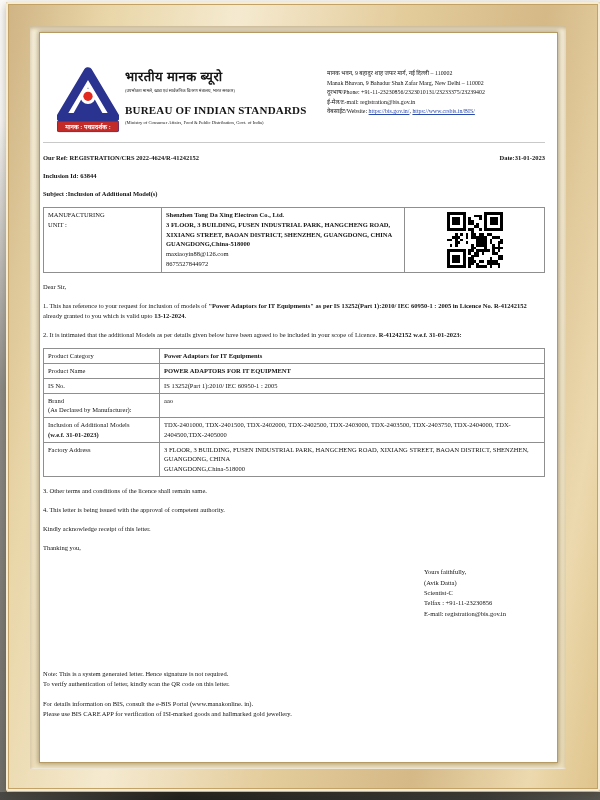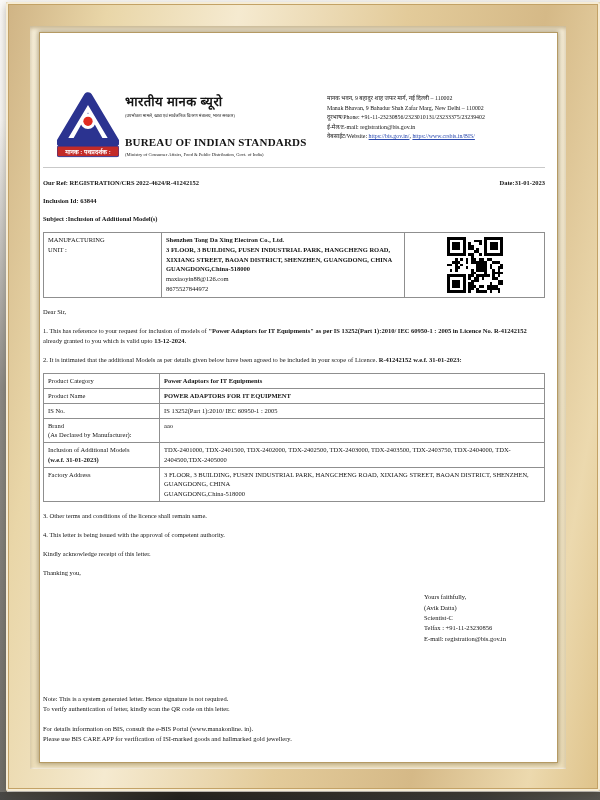--- a/index.html
+++ b/index.html
@@ -17,29 +17,29 @@
   
   .frame { position:absolute; left:6px; top:2px; width:594px; height:789px;
     background:linear-gradient(100deg,#cfb384 0%,#e9d6a8 14%,#f5ead0 32%,#e3cb9a 55%,#d5b987 74%,#ecd9ae 90%,#dec289 100%);
     box-shadow:inset 0 0 0 2px #f6ecd4, inset 0 0 0 3px #c3a266, 0 3px 8px rgba(60,50,30,.35);
     border-radius:2px; }
   .frame-step { position:absolute; inset:24px 34px 22px 24px;
     background:linear-gradient(180deg,#f8f0da,#eee0bc);
     box-shadow:inset 0 2px 4px rgba(130,100,45,.45), inset 0 -1px 2px rgba(255,255,255,.8); }
   .letter { position:absolute; inset:31px 43px 29px 34px; background:#ffffff;
     box-shadow:0 0 0 1px #b59a63, 0 0 5px 2px rgba(90,70,30,.45);
-    padding:57px 12px 0 3px; color:#141414; overflow:hidden;
+    padding:32px 12px 0 3px; color:#141414; overflow:hidden;
     font-size:6.5px; line-height:1.55; }
   
   .lh { display:flex; align-items:flex-start; }
   .logo { width:62px; height:70px; flex:0 0 auto; margin-left:14px; }
   .org { margin-left:6px; padding-top:2px; }
   .org-hi { font-size:13px; font-weight:bold; letter-spacing:.5px; }
   .org-hi-sub { font-size:4.4px; color:#222; margin-top:1px; }
-  .org-en { font-size:11px; font-weight:bold; margin-top:14px; letter-spacing:.2px; }
+  .org-en { font-size:11px; font-weight:bold; margin-top:7px; letter-spacing:.2px; }
   .org-en-sub { font-size:4.6px; color:#222; line-height:1.35; margin-top:1px; width:160px; }
   .contact { margin-left:auto; width:218px; font-size:5.9px; line-height:1.62; padding-top:4px; }
   .contact a { color:#2a49ae; text-decoration:underline; }
   .rule { border:0; border-top:1px solid #c9c9c9; margin-top:7px; }
   
   .refrow { display:flex; justify-content:space-between; font-weight:bold; margin-top:10px; }
   .b { font-weight:bold; }
   .blk { margin-top:8px; }
   
   table { border-collapse:collapse; width:100%; margin-top:8px; }

